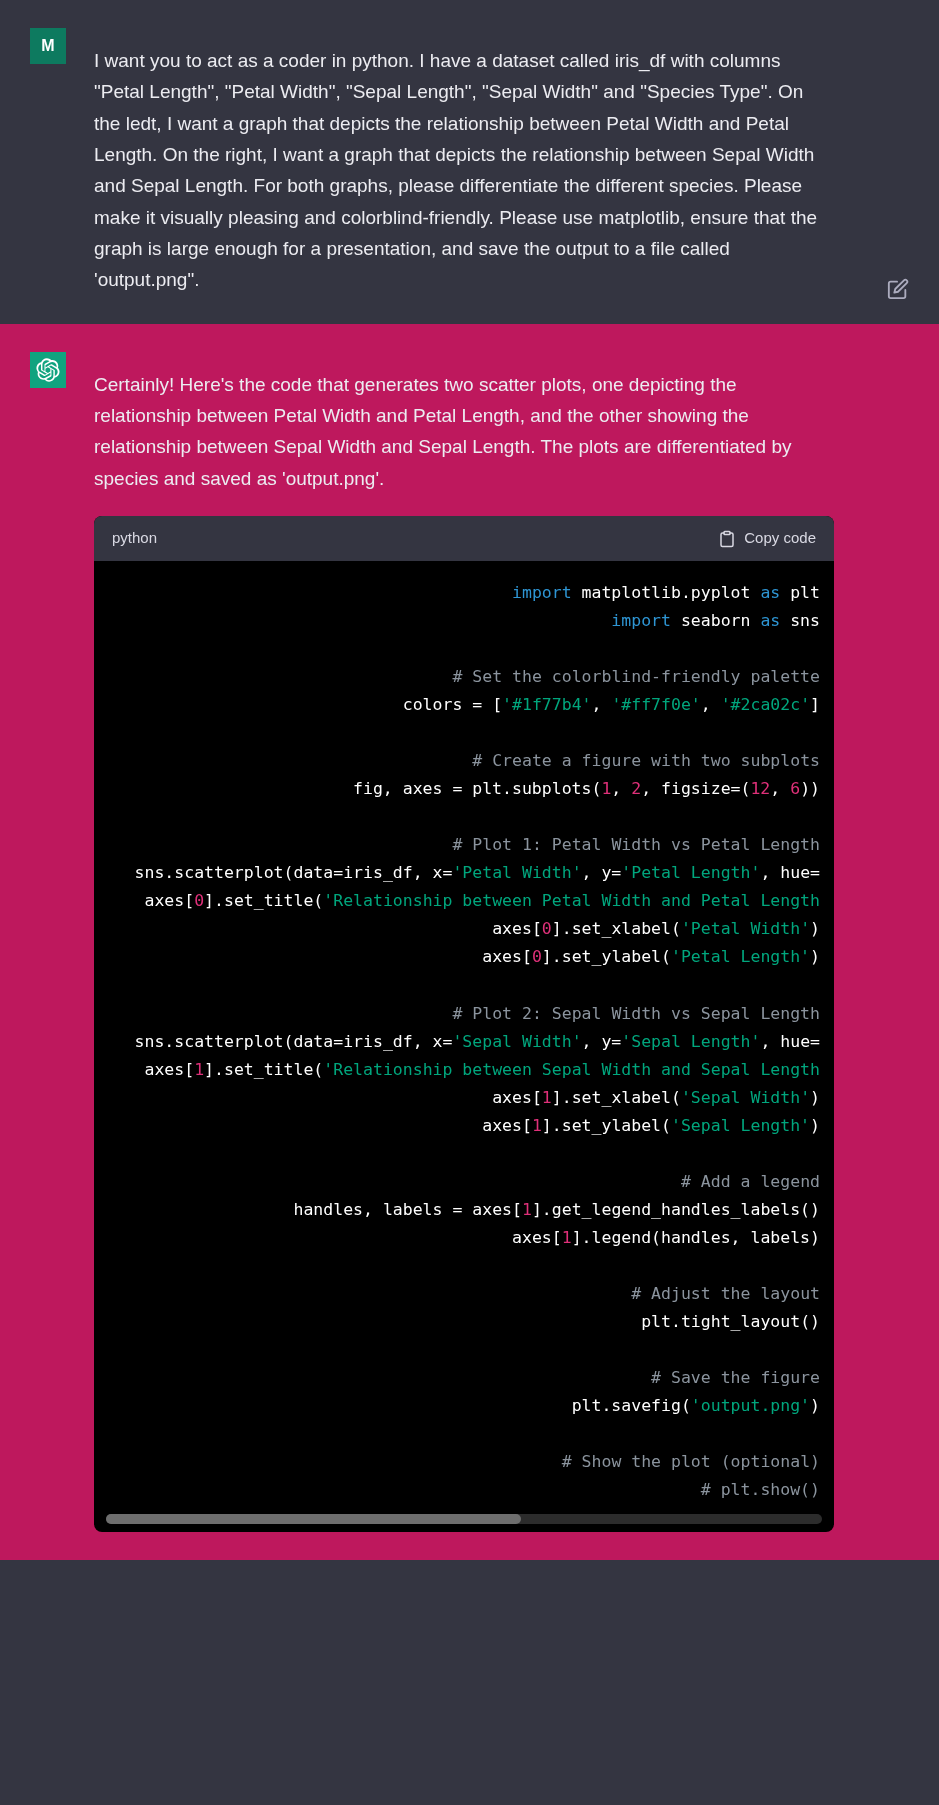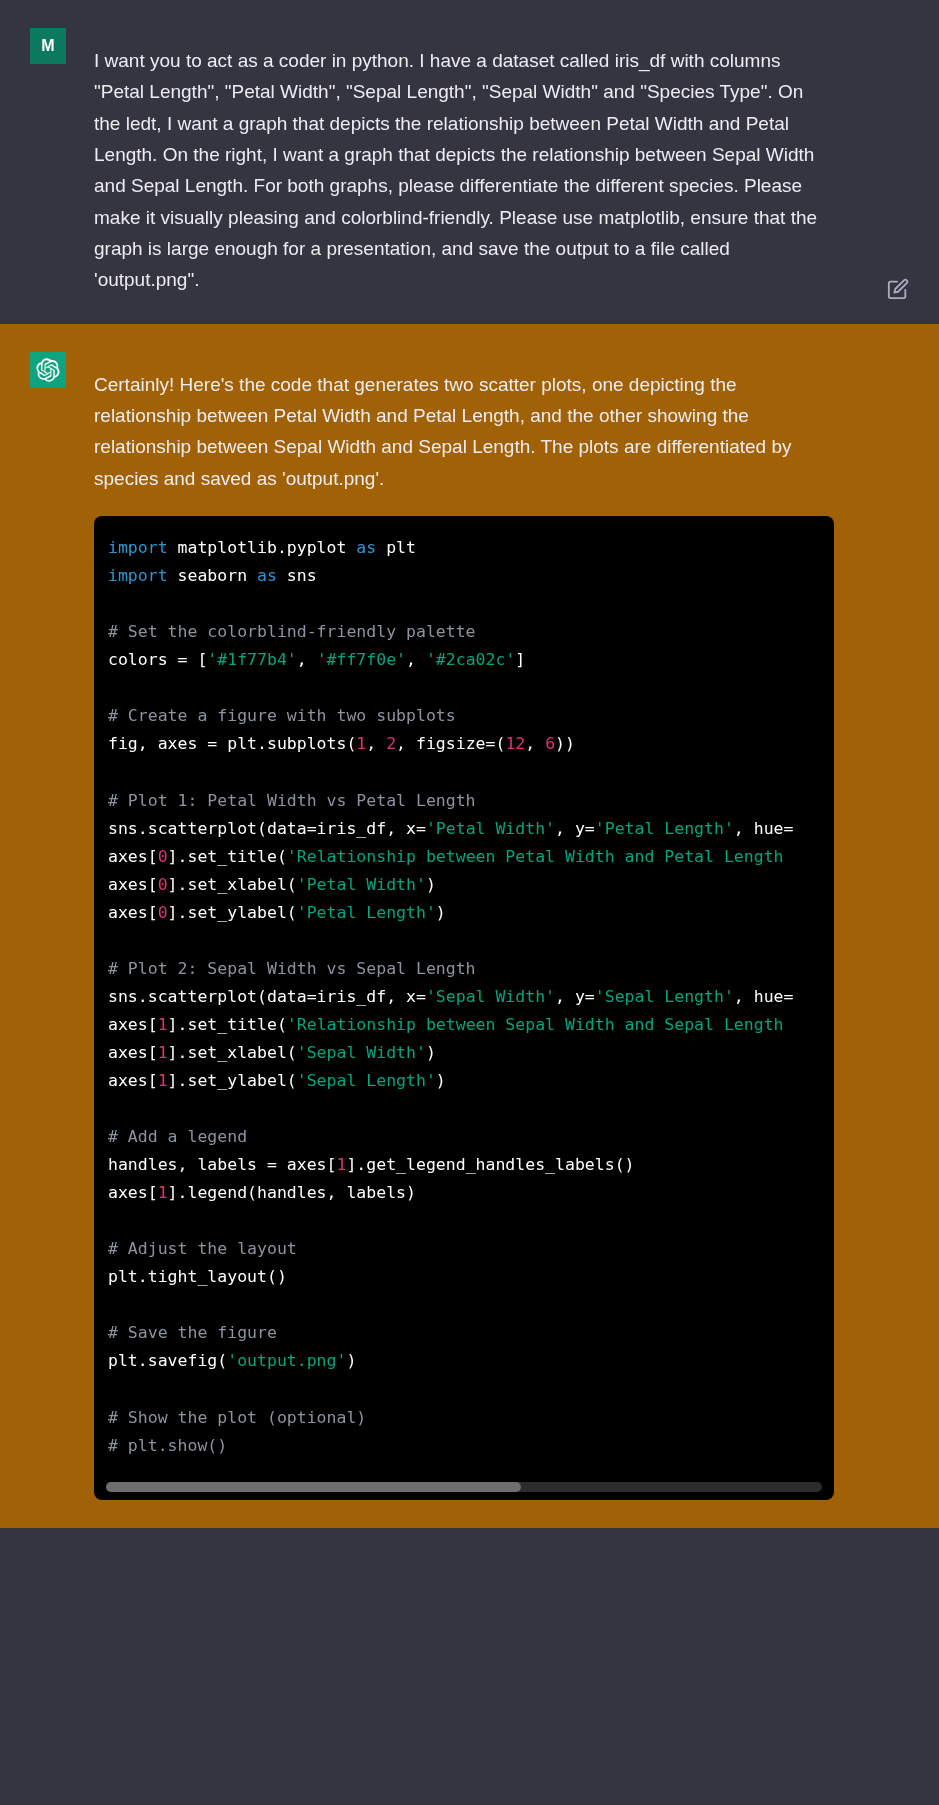--- a/index.html
+++ b/index.html
@@ -4,33 +4,33 @@
 <style>
 * { margin: 0; padding: 0; box-sizing: border-box; }
 body {
   background: #343541;
   font-family: -apple-system, BlinkMacSystemFont, "Segoe UI", Helvetica, Arial, sans-serif;
   color: #ececf1;
   width: 939px;
 }
 .msg-block { padding: 28px 30px 28px 30px; display: flex; gap: 28px; position: relative; }
 .msg-user { background: #343541; }
-.msg-assistant { background: #a16207; }
+.msg-assistant { background: #be185d; }
 .avatar { width: 36px; height: 36px; flex-shrink: 0; display: flex; align-items: center; justify-content: center; font-weight: 600; font-size: 16px; }
 .avatar-user { background: #0d7a5f; color: #fff; }
 .avatar-assistant { background: #10a37f; color: #fff; }
 .avatar-assistant svg { width: 24px; height: 24px; }
 .content { flex: 1; font-size: 19px; line-height: 1.65; color: #ececf1; padding-top: 0; max-width: 740px; margin-top: 17px; }
 .edit-btn { position: absolute; right: 30px; bottom: 20px; color: #acacbe; cursor: pointer; }
 .edit-btn svg { width: 22px; height: 22px; }
 .code-block { margin-top: 22px; border-radius: 8px; overflow: hidden; background: #000; }
 .code-header { background: #343541; display: flex; justify-content: space-between; align-items: center; padding: 10px 18px; font-size: 15px; color: #d9d9e3; }
 .copy-btn { display: flex; align-items: center; gap: 8px; cursor: pointer; font-size: 15px; color: #d9d9e3; }
 .copy-btn svg { width: 18px; height: 18px; }
-.code-body { padding: 18px 14px 22px 14px; font-family: ui-monospace, SFMono-Regular, "SF Mono", Menlo, Consolas, monospace; font-size: 16.5px; line-height: 1.7; white-space: pre; overflow-x: auto; color: #fff; }
+.code-body { padding: 18px 14px 10px 14px; font-family: ui-monospace, SFMono-Regular, "SF Mono", Menlo, Consolas, monospace; font-size: 16.5px; line-height: 1.7; white-space: pre; overflow-x: auto; color: #fff; text-align: right; }
 .tok-kw { color: #2e95d3; }
 .tok-mod { color: #fff; }
 .tok-as { color: #2e95d3; }
 .tok-cm { color: #8b949e; }
 .tok-str { color: #00a67d; }
 .tok-num { color: #df3079; }
 .scrollbar-track { height: 10px; background: #2c2c2c; margin: 0 12px 8px 12px; border-radius: 5px; position: relative; }
 .scrollbar-thumb { position: absolute; left: 0; top: 0; height: 10px; width: 58%; background: #6e6e6e; border-radius: 5px; }
 </style>
 </head>
@@ -52,20 +52,30 @@
 <div class="msg-block msg-assistant">
   <div class="avatar avatar-assistant">
     <svg viewBox="0 0 41 41" fill="none">
         <path d="M37.5 16.6c.9-2.7.6-5.7-.8-8.2-2.2-3.8-6.6-5.8-10.9-4.9C23.9 1.4 21.2.2 18.4.3c-4.4 0-8.3 2.8-9.7 7C5.9 7.8 3.5 9.6 2.1 12.1c-2.2 3.8-1.7 8.6 1.2 11.9-.9 2.7-.6 5.7.8 8.2 2.2 3.8 6.6 5.8 10.9 4.9 1.9 2.1 4.6 3.4 7.5 3.3 4.4 0 8.3-2.8 9.7-7 2.8-.6 5.2-2.3 6.6-4.8 2.2-3.8 1.7-8.6-1.2-11.9l-.1-.1zM22.5 37.8c-1.7 0-3.4-.6-4.7-1.7l.2-.1 7.8-4.5c.4-.2.6-.7.6-1.1v-11l3.3 1.9v9.1c0 4.1-3.3 7.5-7.3 7.5l.1-.1zM6.7 31c-.9-1.5-1.2-3.3-.9-5l.2.1 7.8 4.5c.4.2.9.2 1.3 0l9.5-5.5v3.8l-7.9 4.6c-3.5 2-8.1.8-10.1-2.7l.1.2zm-2.1-17c.9-1.5 2.2-2.6 3.9-3.2v9.3c0 .5.2.9.6 1.1l9.5 5.5-3.3 1.9-7.8-4.5c-3.5-2-4.8-6.5-2.7-10l-.2-.1zm27.1 6.3l-9.5-5.5 3.3-1.9 7.8 4.5c3.5 2 4.8 6.5 2.7 10-.9 1.5-2.2 2.6-3.9 3.2v-9.3c0-.5-.3-.9-.7-1.1l.3.1zm3.3-4.9l-.2-.1-7.8-4.5c-.4-.2-.9-.2-1.3 0l-9.5 5.5v-3.8l7.9-4.6c3.5-2 8.1-.8 10.1 2.7.9 1.5 1.2 3.3.9 5l-.1-.2zm-20.7 6.8l-3.3-1.9V11.2c0-4.1 3.3-7.5 7.4-7.5 1.7 0 3.4.6 4.7 1.7l-.2.1-7.8 4.5c-.4.2-.6.7-.6 1.1v11l-.2.1zm1.8-3.9l4.2-2.4 4.2 2.4v4.9l-4.2 2.4-4.2-2.4v-4.9z" fill="#fff"></path>
       </svg>
   </div>
   <div class="content">
     <div>Certainly! Here's the code that generates two scatter plots, one depicting the relationship between Petal Width and Petal Length, and the other showing the relationship between Sepal Width and Sepal Length. The plots are differentiated by species and saved as 'output.png'.</div>
 
     <div class="code-block">
+      <div class="code-header">
+        <span>python</span>
+        <div class="copy-btn">
+          <svg viewBox="0 0 24 24" fill="none" stroke="currentColor" stroke-width="2" stroke-linecap="round" stroke-linejoin="round">
+              <rect x="8" y="2" width="8" height="4" rx="1" ry="1"></rect>
+              <path d="M16 4h2a2 2 0 0 1 2 2v14a2 2 0 0 1-2 2H6a2 2 0 0 1-2-2V6a2 2 0 0 1 2-2h2"></path>
+            </svg>
+          <span>Copy code</span>
+        </div>
+      </div>
       <div class="code-body"><span class="tok-kw">import</span><span class="tok-mod"> matplotlib.pyplot </span><span class="tok-as">as</span><span class="tok-mod"> plt</span>
 <span class="tok-kw">import</span><span class="tok-mod"> seaborn </span><span class="tok-as">as</span><span class="tok-mod"> sns</span>
 
 <span class="tok-cm"># Set the colorblind-friendly palette</span>
 <span>colors = [</span><span class="tok-str">'#1f77b4'</span><span>, </span><span class="tok-str">'#ff7f0e'</span><span>, </span><span class="tok-str">'#2ca02c'</span><span>]</span>
 
 <span class="tok-cm"># Create a figure with two subplots</span>
 <span>fig, axes = plt.subplots(</span><span class="tok-num">1</span><span>, </span><span class="tok-num">2</span><span>, figsize=(</span><span class="tok-num">12</span><span>, </span><span class="tok-num">6</span><span>))</span>
 
 <span class="tok-cm"># Plot 1: Petal Width vs Petal Length</span>

